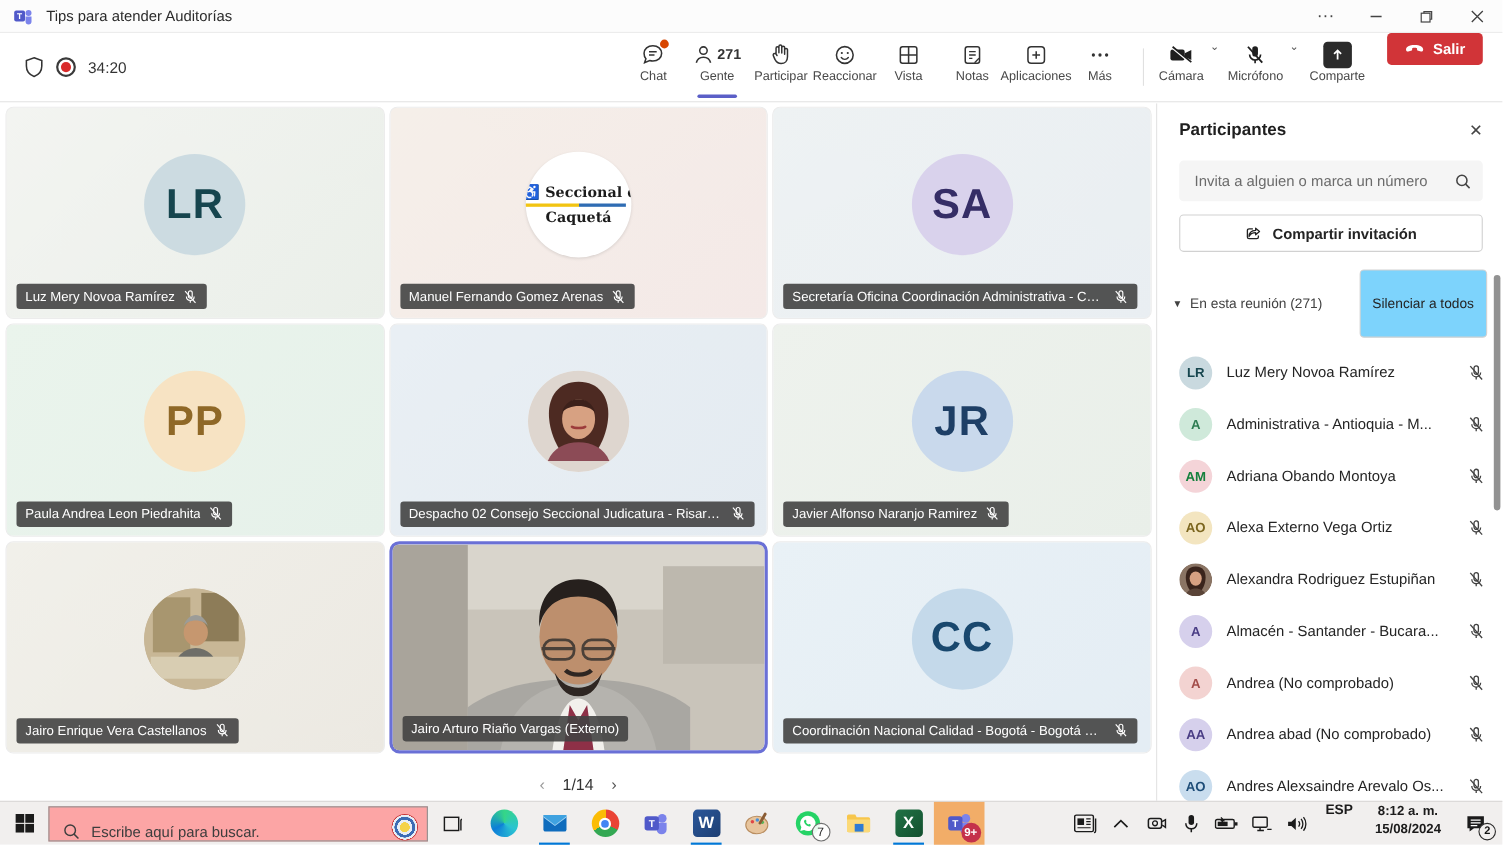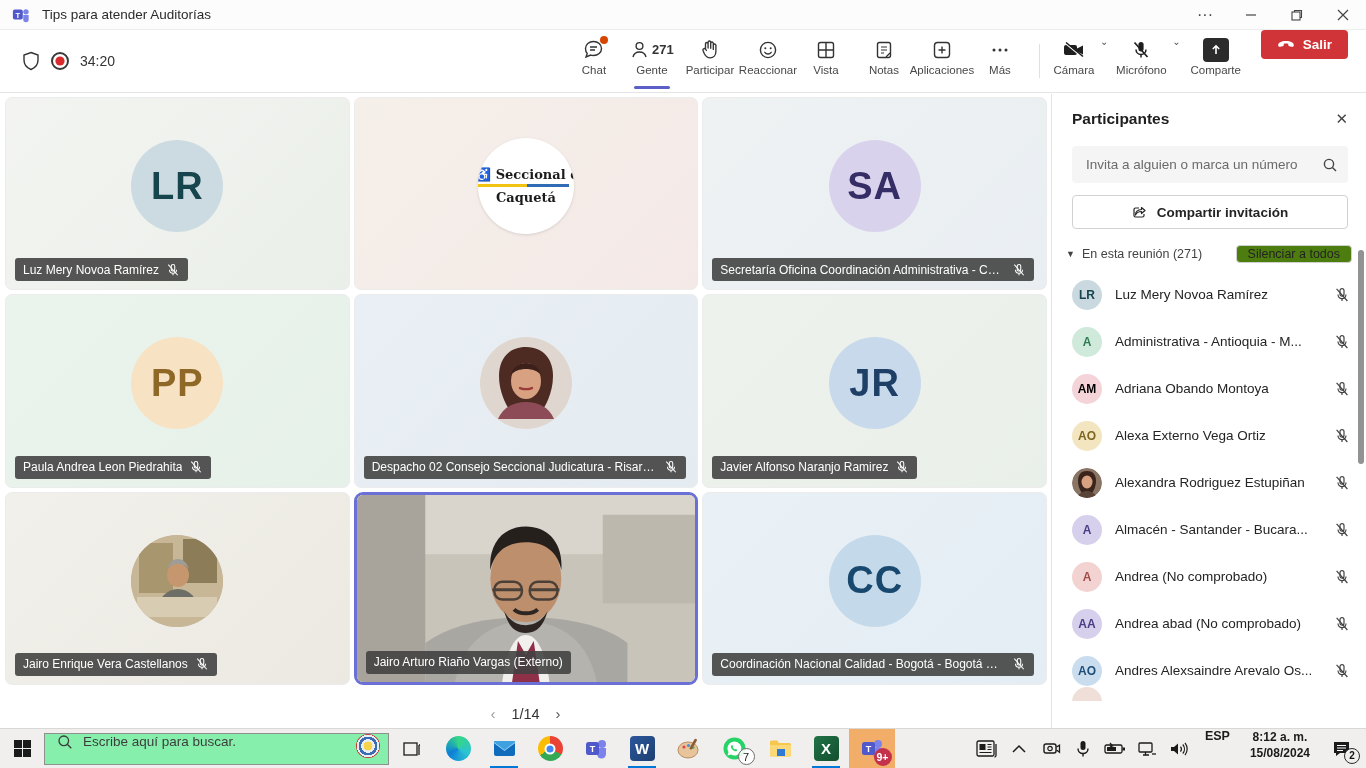--- a/index.html
+++ b/index.html
@@ -72,36 +72,36 @@
   .p-search { margin:8px 18px 0 20px; background:#f5f5f5; border-radius:4px; height:37px;
     display:flex; align-items:center; padding:0 10px 0 12px; }
   .p-search input { border:none; outline:none; background:transparent; flex:1; font-size:13.5px;
     font-family:"Liberation Sans",sans-serif; color:#333; }
   .p-search input::placeholder { color:#6b6b6b; }
   .p-share { margin:12px 18px 0 20px; height:34px; border:1px solid #d1d1d1; border-radius:4px; background:#fff;
     display:flex; align-items:center; justify-content:center; gap:9px; font-size:13.5px; font-weight:bold; color:#242424; }
   .p-section { display:flex; align-items:center; margin:16px 14px 0 14px; }
   .p-sec-label { font-size:12.5px; color:#424242; display:flex; align-items:center; gap:7px; }
   .tri { font-size:9px; color:#424242; }
-  .mute-all { margin-left:auto; border:1px solid #d1d1d1; border-radius:4px; background:#4d7c0f;
-    font-size:12.5px; color:#242424; padding:1px 11px; }
+  .mute-all { margin-left:auto; border:1px solid #d1d1d1; border-radius:4px; background:#7dd3fc;
+    font-size:12.5px; color:#242424; padding:23px 11px; }
   .p-list { margin-top:8px; }
   .p-row { display:flex; align-items:center; height:47px; padding:0 16px 0 20px; gap:13px; }
   .p-avatar { width:30px; height:30px; border-radius:50%; display:flex; align-items:center; justify-content:center;
     font-size:12px; font-weight:bold; flex:0 0 auto; }
   .p-name { font-size:13.5px; color:#242424; flex:1; white-space:nowrap; overflow:hidden; }
   .p-mic { color:#424242; flex:0 0 auto; }
   .p-partial { position:absolute; bottom:-16px; left:20px; width:30px; height:30px; border-radius:50%; background:#f0ded8; }
   .p-scrollbar { position:absolute; right:2px; top:156px; width:6px; height:214px; background:#929292; border-radius:3px; }
 
   
   .taskbar { position:absolute; bottom:0; left:0; right:0; height:40px; background:#f1efee;
     border-top:1px solid #dad8d6; display:flex; align-items:center; }
   .tk-start { width:44px; height:40px; display:flex; align-items:center; justify-content:center; }
-  .tk-search { width:345px; height:32px; background:#86efac; border:1px solid #8f8f8f; display:flex; align-items:flex-start;
+  .tk-search { width:345px; height:32px; background:#fca5a5; border:1px solid #8f8f8f; display:flex; align-items:flex-end;
     padding:0 8px 0 12px; gap:10px; }
   .tk-search-text { font-size:13.5px; color:#3d3d3d; flex:1; }
   .tk-emblem { width:24px; height:24px; border-radius:50%;
     background:radial-gradient(circle,#f5d34a 0 26%, #e8eef5 27% 40%, #3c6cb4 41% 55%, #e8eef5 56% 66%, #c93636 67% 80%, #f0c22e 81% 100%); }
   .tk-btn { width:46px; height:40px; display:flex; align-items:center; justify-content:center; position:relative; }
   .tk-btn.running::after { content:""; position:absolute; bottom:0; left:9px; right:9px; height:3px; background:#0078d7; }
   .tk-btn.attention { background:#f2ad68; }
   .appicon { width:25px; height:25px; position:relative; }
   .badge-gray { position:absolute; right:-8px; bottom:-4px; width:17px; height:17px; border-radius:50%; background:rgba(255,255,255,.9);
     border:1.5px solid #6f6f6f; color:#222; font-size:11px; display:flex; align-items:center; justify-content:center; }
@@ -302,20 +302,29 @@
    <line x1="2.6" y1="1.8" x2="13.4" y2="14" stroke="#fff" stroke-width="1.2"></line>
           </svg>
         </div>
       </div>
       <div class="tile" style="background: linear-gradient(135deg, rgb(245, 239, 233), rgb(244, 233, 231));">
         <div class="logo-circle">
           <div class="logo-line1">♿ Seccional de</div>
           <div class="logo-bar"></div>
           <div class="logo-line2">Caquetá</div>
         </div>
+        <div class="chip">
+          <span class="nm">Manuel Fernando Gomez Arenas</span>
+          <svg width="14" height="14" viewBox="0 0 16 16">
+   <rect x="6" y="1.6" width="4" height="7.6" rx="2" fill="none" stroke="#fff" stroke-width="1.2"></rect>
+   <path d="M4 7.6c0 2.3 1.8 4 4 4s4-1.7 4-4" fill="none" stroke="#fff" stroke-width="1.2"></path>
+   <line x1="8" y1="11.6" x2="8" y2="14" stroke="#fff" stroke-width="1.2"></line>
+   <line x1="2.6" y1="1.8" x2="13.4" y2="14" stroke="#fff" stroke-width="1.2"></line>
+          </svg>
+        </div>
       </div>
       <div class="tile" style="background: linear-gradient(135deg, rgb(238, 242, 243), rgb(233, 238, 242));">
         <div class="avatar-big" style="background: rgb(217, 210, 236); color: rgb(53, 45, 102);">SA</div>
         <div class="chip">
           <span class="nm">Secretaría Oficina Coordinación Administrativa - Caq...</span>
           <svg width="14" height="14" viewBox="0 0 16 16">
    <rect x="6" y="1.6" width="4" height="7.6" rx="2" fill="none" stroke="#fff" stroke-width="1.2"></rect>
    <path d="M4 7.6c0 2.3 1.8 4 4 4s4-1.7 4-4" fill="none" stroke="#fff" stroke-width="1.2"></path>
    <line x1="8" y1="11.6" x2="8" y2="14" stroke="#fff" stroke-width="1.2"></line>
    <line x1="2.6" y1="1.8" x2="13.4" y2="14" stroke="#fff" stroke-width="1.2"></line>
@@ -476,21 +485,21 @@
         <span class="p-mic">
           <svg width="16" height="16" viewBox="0 0 16 16">
    <rect x="6" y="1.6" width="4" height="7.6" rx="2" fill="none" stroke="#424242" stroke-width="1.2"></rect>
    <path d="M4 7.6c0 2.3 1.8 4 4 4s4-1.7 4-4" fill="none" stroke="#424242" stroke-width="1.2"></path>
    <line x1="8" y1="11.6" x2="8" y2="14" stroke="#424242" stroke-width="1.2"></line>
    <line x1="2.6" y1="1.8" x2="13.4" y2="14" stroke="#424242" stroke-width="1.2"></line>
           </svg>
         </span>
       </div>
       <div class="p-row">
-        <div class="p-avatar" style="background: rgb(244, 212, 216); color: #000000;">AM</div>
+        <div class="p-avatar" style="background: rgb(244, 212, 216); color: #15803d;">AM</div>
         <span class="p-name">Adriana Obando Montoya</span>
         <span class="p-mic">
           <svg width="16" height="16" viewBox="0 0 16 16">
    <rect x="6" y="1.6" width="4" height="7.6" rx="2" fill="none" stroke="#424242" stroke-width="1.2"></rect>
    <path d="M4 7.6c0 2.3 1.8 4 4 4s4-1.7 4-4" fill="none" stroke="#424242" stroke-width="1.2"></path>
    <line x1="8" y1="11.6" x2="8" y2="14" stroke="#424242" stroke-width="1.2"></line>
    <line x1="2.6" y1="1.8" x2="13.4" y2="14" stroke="#424242" stroke-width="1.2"></line>
           </svg>
         </span>
       </div>

